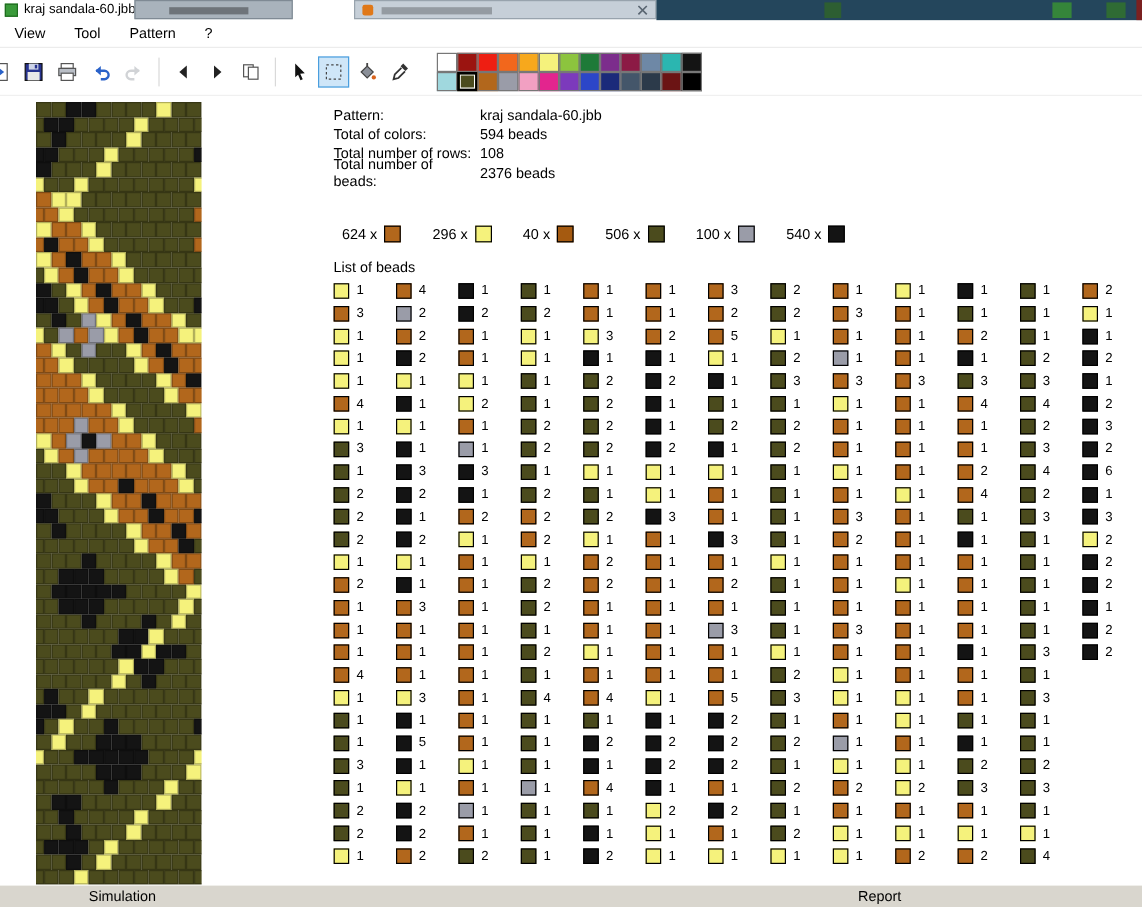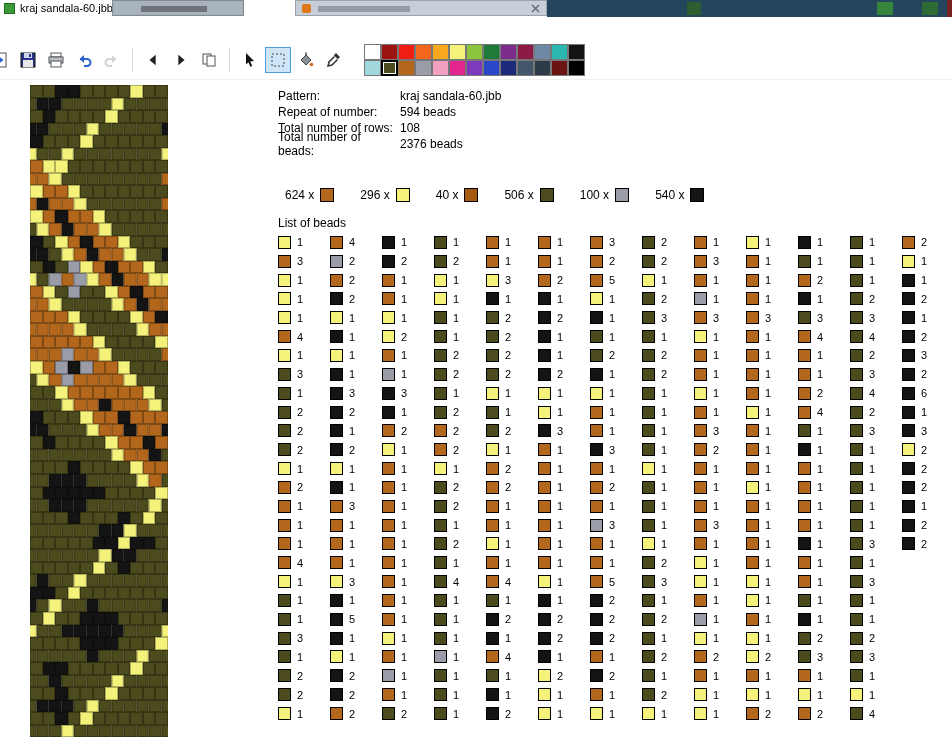--- a/index.html
+++ b/index.html
@@ -86,20 +86,26 @@
       </svg>
     </div>
     <div class="darkarea">
       <div class="gpatch"></div>
       <div class="g1"></div>
       <div class="g2"></div>
       <div class="redsliver"></div>
     </div>
   </div>
 
+  <div class="menubar">
+      <span class="menu-item">View</span>
+      <span class="menu-item">Tool</span>
+      <span class="menu-item">Pattern</span>
+      <span class="menu-item">?</span>
+    </div>
 
   <div class="toolbar">
       <button class="tbtn cut">
         <svg width="18" height="18" viewBox="0 0 18 18">
           <rect x="4" y="2" width="11" height="14" fill="#fff" stroke="#555"></rect>
           <path d="M1 9 h8" stroke="#2a62c9" stroke-width="2"></path>
           <path d="M8 5.5 l4.5 3.5 -4.5 3.5 z" fill="#2a62c9"></path>
         </svg>
       </button>
       <button class="tbtn">
@@ -904,21 +910,21 @@
         <div class="sim-bead" style="background: rgb(75, 75, 29);"></div>
       </div>
     </div>
 
   <div class="report-fields">
       <div class="rrow">
         <span class="rlabel">Pattern:</span>
         <span class="rvalue">kraj sandala-60.jbb</span>
       </div>
       <div class="rrow">
-        <span class="rlabel">Repeat of number:</span>
+        <span class="rlabel">Total of colors:</span>
         <span class="rvalue">594 beads</span>
       </div>
       <div class="rrow">
         <span class="rlabel">Total number of rows:</span>
         <span class="rvalue">108</span>
       </div>
       <div class="rrow">
         <span class="rlabel">Total number of beads:</span>
         <span class="rvalue">2376 beads</span>
       </div>
@@ -2288,14 +2294,18 @@
           <div class="bead-swatch" style="background: rgb(20, 20, 20);"></div>
           <span class="bead-count">2</span>
         </div>
         <div class="bead-entry">
           <div class="bead-swatch" style="background: rgb(20, 20, 20);"></div>
           <span class="bead-count">2</span>
         </div>
       </div>
     </div>
 
+  <div class="footer">
+    <div class="fl">Simulation</div>
+    <div class="fr">Report</div>
+  </div>
 
 </div>
 
 </body></html>

